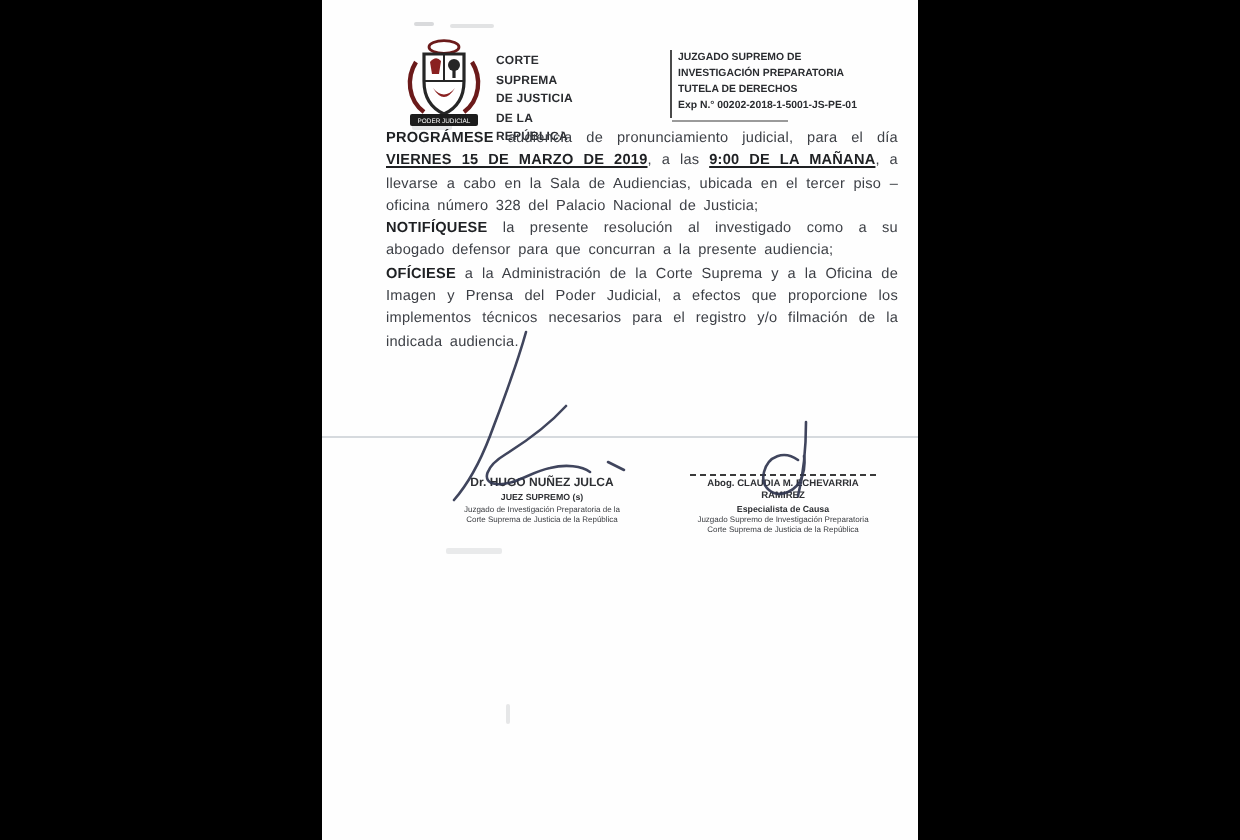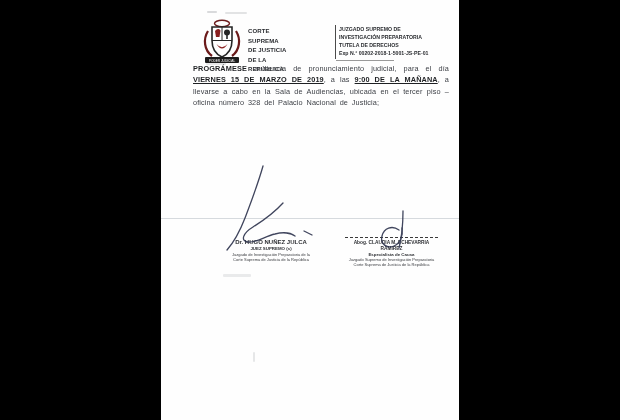--- a/index.html
+++ b/index.html
@@ -82,20 +82,22 @@
       <div class="casebox">
         <div>JUZGADO SUPREMO DE INVESTIGACIÓN PREPARATORIA</div>
         <div>TUTELA DE DERECHOS</div>
         <div>Exp N.° 00202-2018-1-5001-JS-PE-01</div>
       </div>
       <div class="casebox-underline"></div>
     </div>
 
     <div class="doc-body">
       <p><span class="lead">PROGRÁMESE</span><span> audiencia de pronunciamiento judicial, para el día </span><span class="bu">VIERNES 15 DE MARZO DE 2019</span><span>, a las </span><span class="bu">9:00 DE LA MAÑANA</span><span>, a llevarse a cabo en la Sala de Audiencias, ubicada en el tercer piso – oficina número 328 del Palacio Nacional de Justicia;</span></p>
+      <p><span class="lead">NOTIFÍQUESE</span><span> la presente resolución al investigado como a su abogado defensor para que concurran a la presente audiencia;</span></p>
+      <p><span class="lead">OFÍCIESE</span><span> a la Administración de la Corte Suprema y a la Oficina de Imagen y Prensa del Poder Judicial, a efectos que proporcione los implementos técnicos necesarios para el registro y/o filmación de la indicada audiencia.</span></p>
     </div>
 
     <div class="sig-block sig-left">
       <div class="sig-name">Dr. HUGO NUÑEZ JULCA</div>
       <div class="sig-title">JUEZ SUPREMO (s)</div>
       <div class="sig-org">Juzgado de Investigación Preparatoria de la</div>
       <div class="sig-org">Corte Suprema de Justicia de la República</div>
     </div>
     <div class="sig-block sig-right">
       <div class="sig-dashed"></div>

